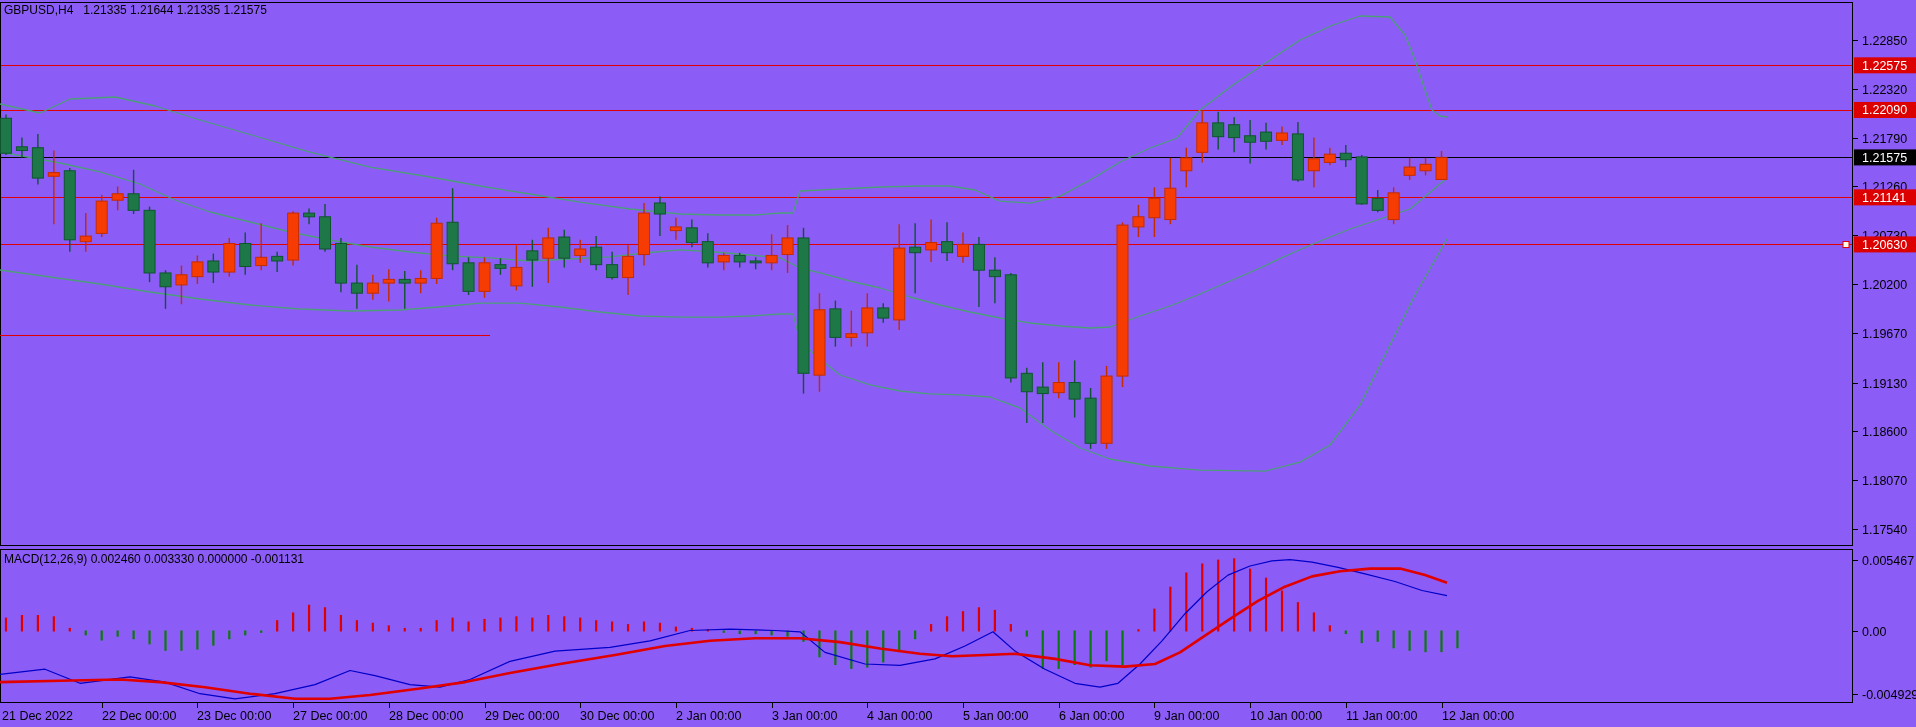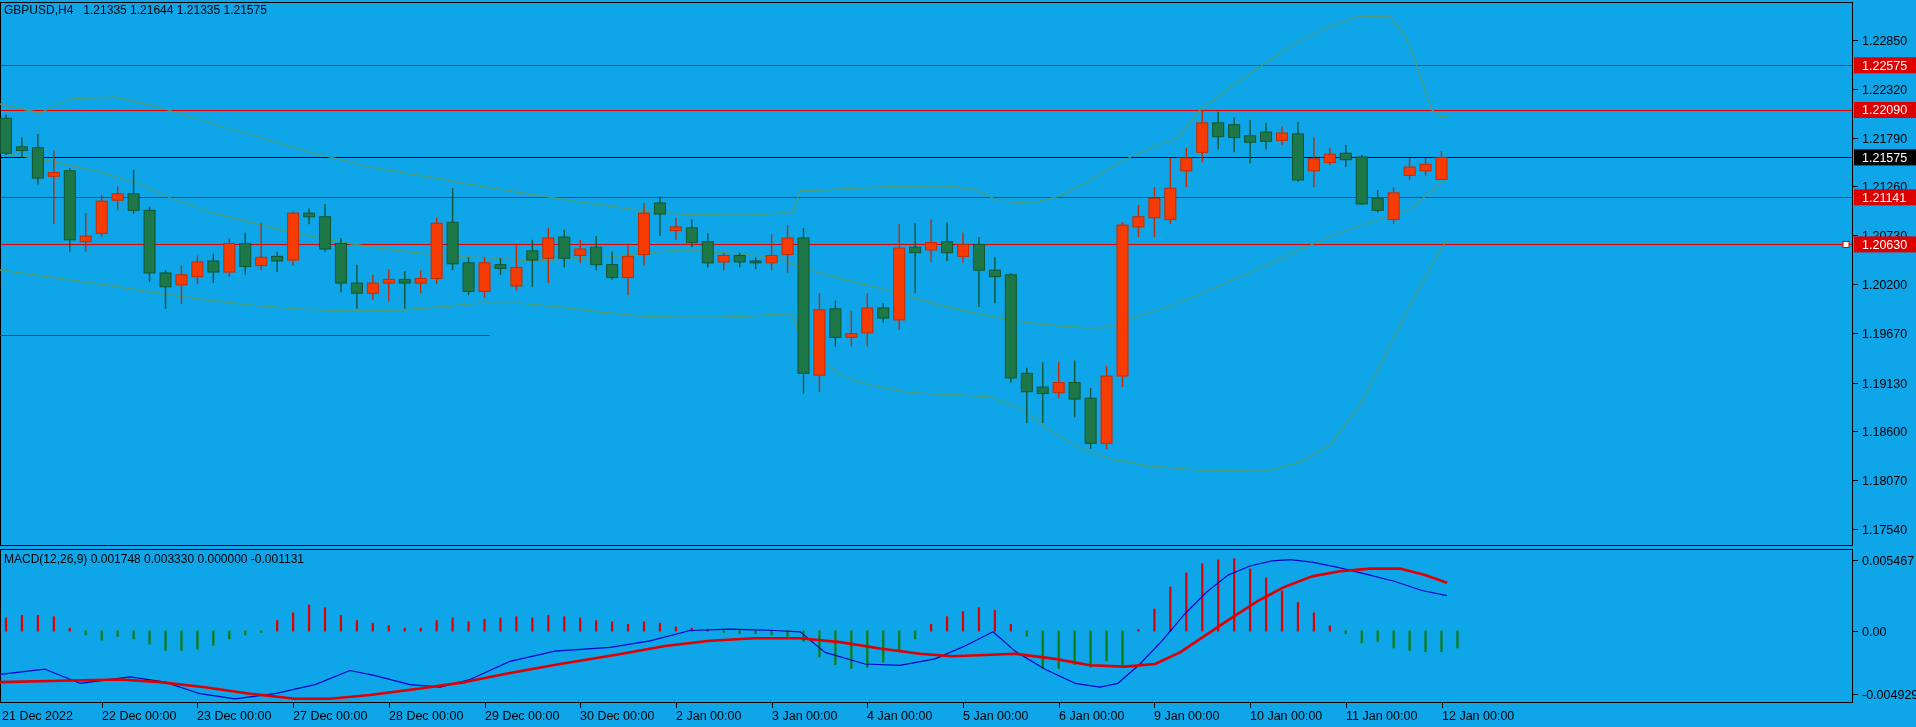--- a/index.html
+++ b/index.html
@@ -1,29 +1,29 @@
 <!DOCTYPE html>
 <html><head>
 <meta charset="utf-8">
 <style>
   html,body{margin:0;padding:0;}
   body{font-family:"Liberation Sans",sans-serif;background:#888;}
-  .window{position:relative;width:1916px;height:727px;background:#0ea5e9;overflow:hidden;}
+  .window{position:relative;width:1916px;height:727px;background:#8b5cf6;overflow:hidden;}
   .overlay-label{position:absolute;font-size:12px;color:#000;white-space:pre;z-index:5;}
   #symbol-label{left:4px;top:3px;}
   #macd-label{left:4px;top:552px;}
   svg{position:absolute;left:0;top:0;}
   text{font-family:"Liberation Sans",sans-serif;}
 </style>
 </head>
 <body>
 
 <div class="window">
   <div id="symbol-label" class="overlay-label">GBPUSD,H4   1.21335 1.21644 1.21335 1.21575</div>
-  <div id="macd-label" class="overlay-label">MACD(12,26,9) 0.001748 0.003330 0.000000 -0.001131</div>
+  <div id="macd-label" class="overlay-label">MACD(12,26,9) 0.002460 0.003330 0.000000 -0.001131</div>
   <svg id="chart-svg" width="1916" height="727" viewBox="0 0 1916 727">
       <rect x="0.5" y="2.5" width="1852" height="543" fill="none" stroke="#000" shape-rendering="crispEdges"></rect>
       <rect x="0.5" y="549.5" width="1852" height="153" fill="none" stroke="#000" shape-rendering="crispEdges"></rect>
       <line x1="1" x2="1852" y1="65.5" y2="65.5" stroke="#E00000" stroke-width="1" shape-rendering="crispEdges"></line>
       <line x1="1" x2="1852" y1="110.5" y2="110.5" stroke="#E00000" stroke-width="1" shape-rendering="crispEdges"></line>
       <line x1="1" x2="1852" y1="157.5" y2="157.5" stroke="#000000" stroke-width="1" shape-rendering="crispEdges"></line>
       <line x1="1" x2="1852" y1="197.5" y2="197.5" stroke="#E00000" stroke-width="1" shape-rendering="crispEdges"></line>
       <line x1="1" x2="1852" y1="244.5" y2="244.5" stroke="#E00000" stroke-width="1" shape-rendering="crispEdges"></line>
       <rect x="1843" y="241.5" width="6" height="6" fill="#FDFDE6" stroke="#E00000"></rect>
       <line x1="0" x2="490" y1="335.5" y2="335.5" stroke="#E00000" shape-rendering="crispEdges"></line>

